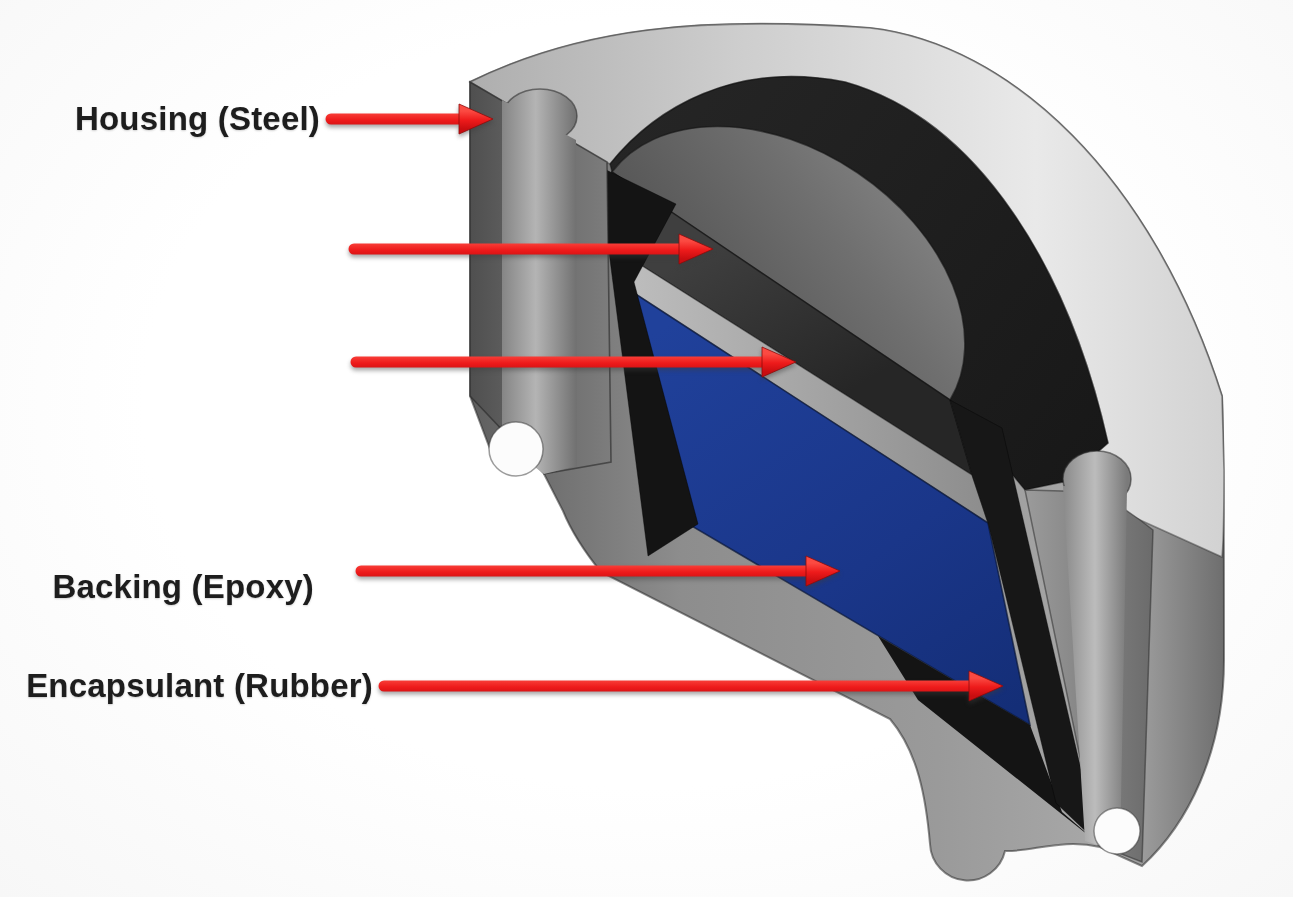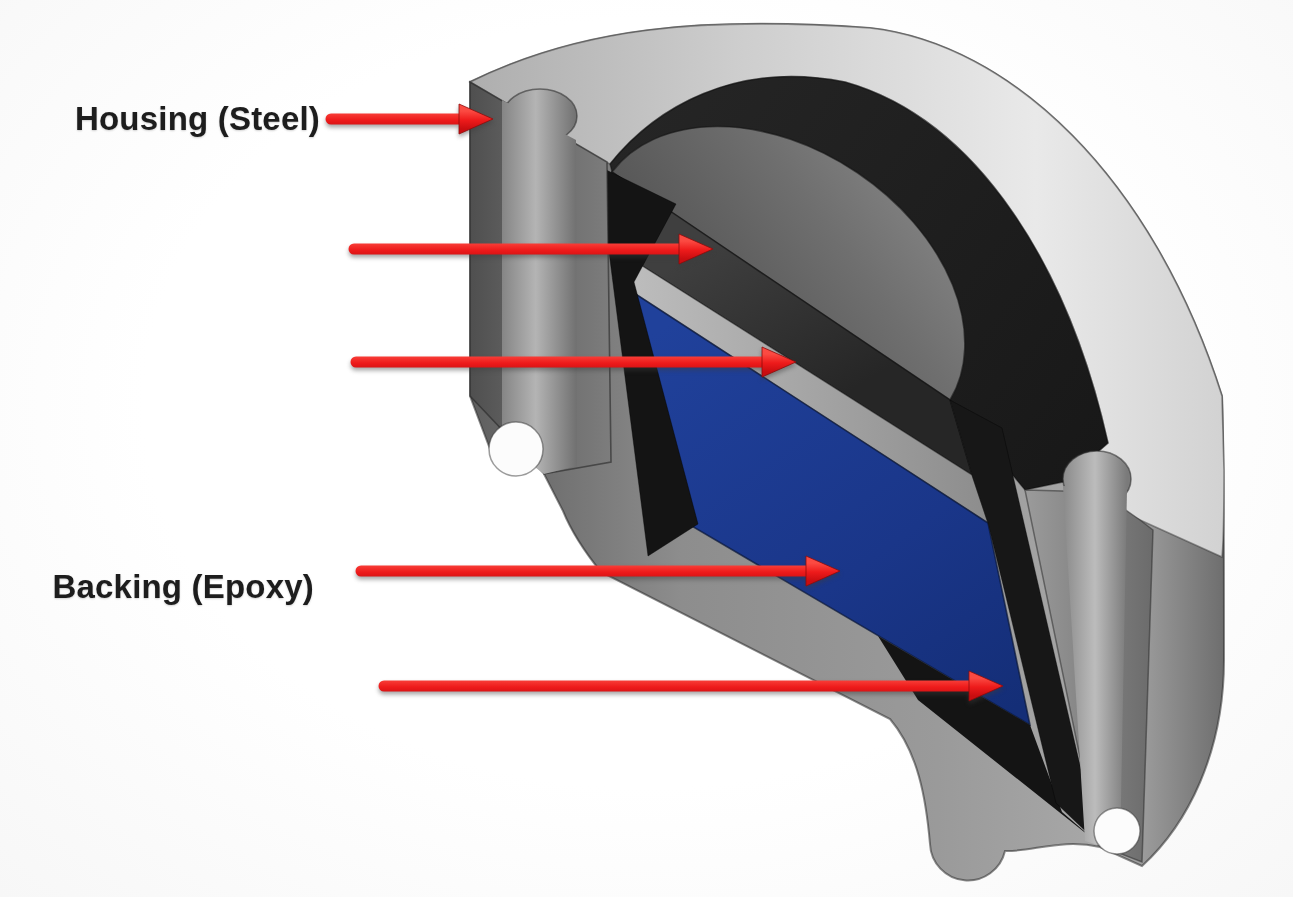--- a/index.html
+++ b/index.html
@@ -168,14 +168,15 @@
       <polygon points="1003,0 969,-15 969,15" fill="url(#gArrow)" stroke="#8e0b0b" stroke-width="0.8"></polygon>
     </g>
   </svg>
 
   <div class="part-label" style="right:973px; top:119px;">Housing (Steel)</div>
 
 
 
   <div class="part-label" style="right:979px; top:571px;margin-top:16px;">Backing (Epoxy)</div>
 
+  <div class="part-label" style="right:920px; top:686px;">Encapsulant (Rubber)</div>
 
 </div>
 
 </body></html>

